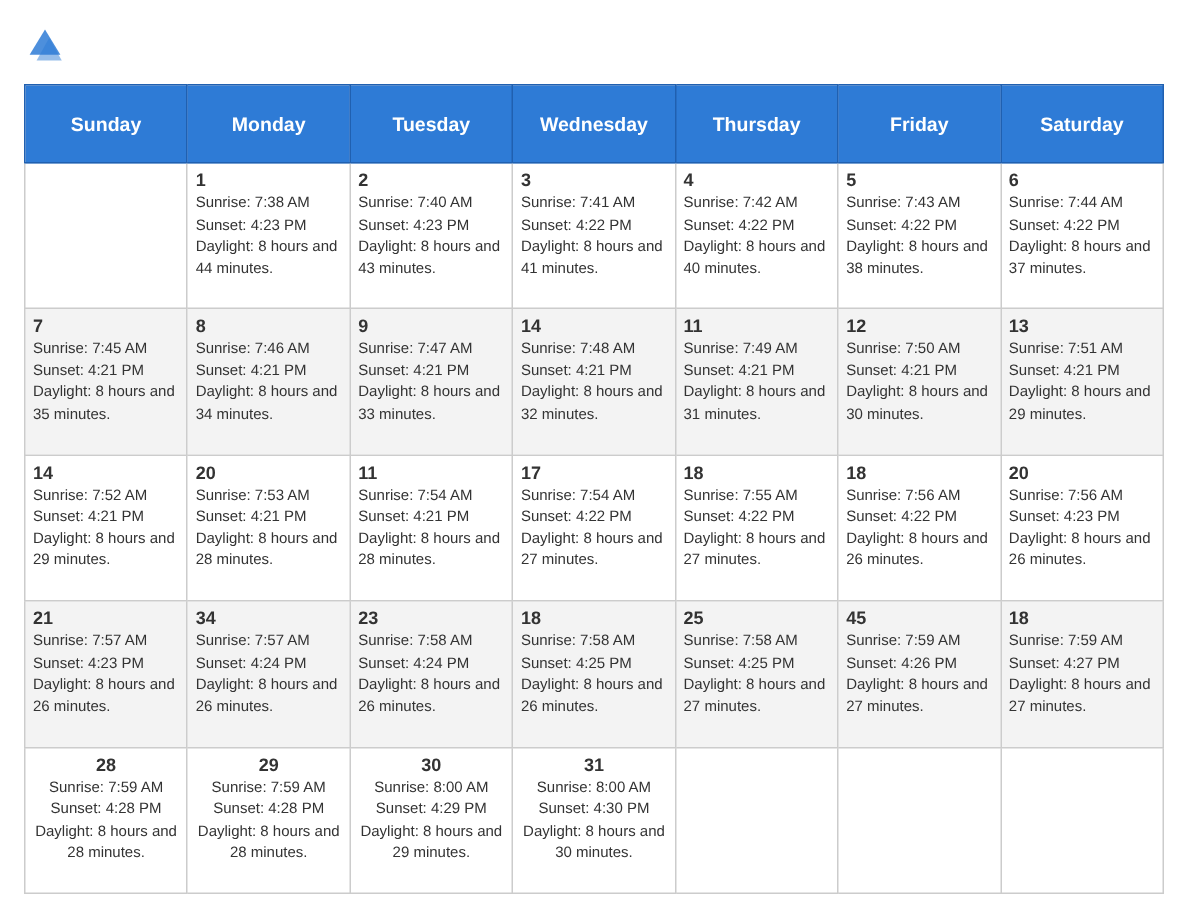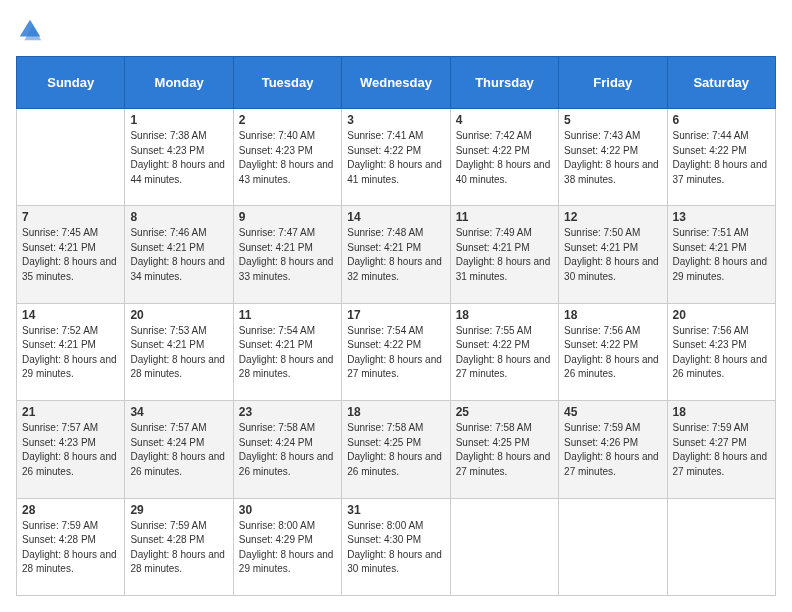--- a/index.html
+++ b/index.html
@@ -78,20 +78,21 @@
       border: 1px solid #ccc;
       vertical-align: top;
       padding: 4px 5px;
       font-size: 10.5px;
       color: #333;
       background: #fff;
       height: 80px;
     }
     .calendar tr:last-child td {
       height: 70px;
+      text-align: center;
     }
     .day-number {
       font-weight: bold;
       font-size: 12px;
       margin-bottom: 2px;
       display: block;
     }
     .day-info {
       font-size: 10px;
       line-height: 1.45;

